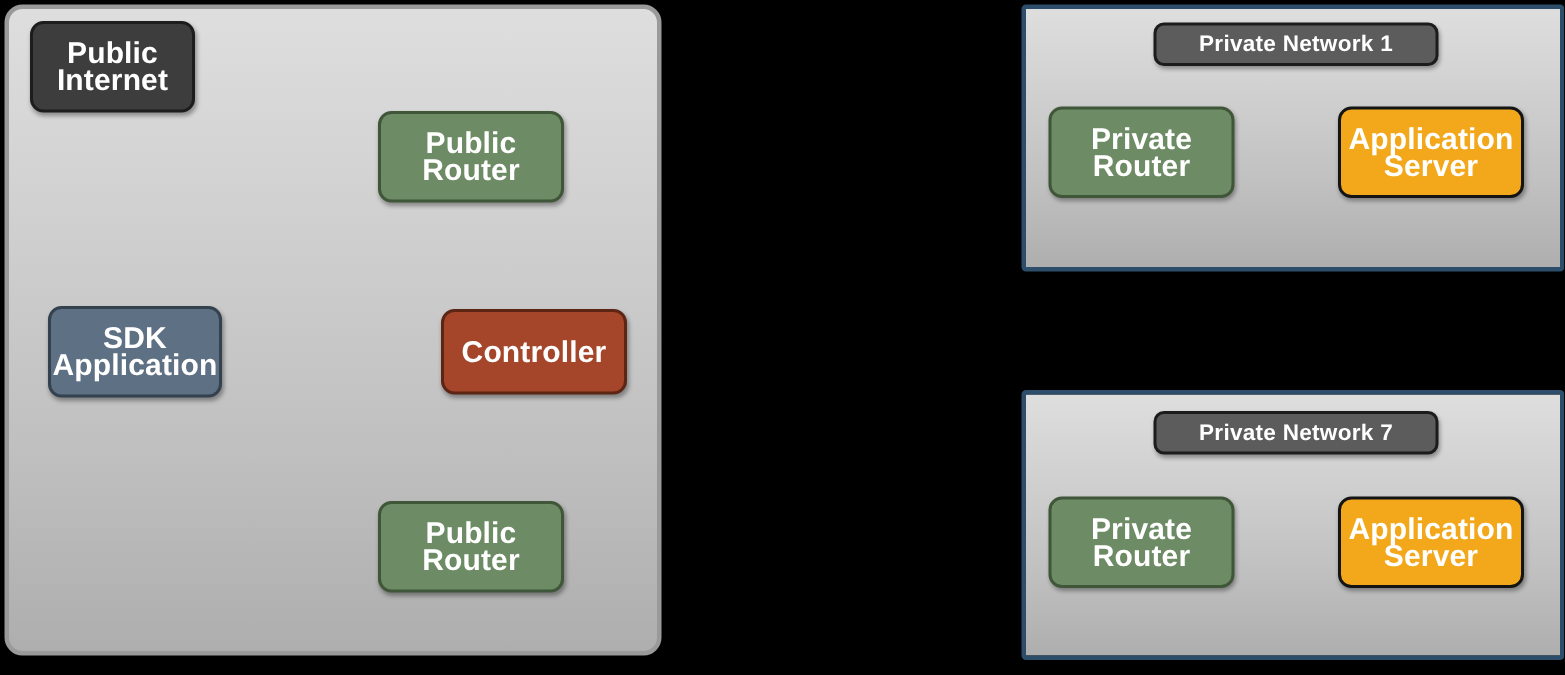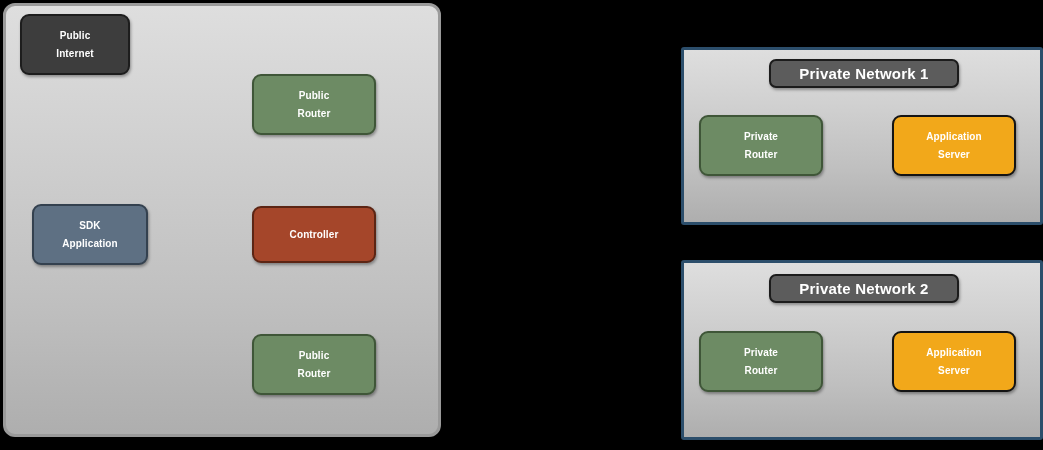--- a/index.html
+++ b/index.html
@@ -35,29 +35,29 @@
   .node {
     position: absolute;
     box-sizing: border-box;
     display: flex;
     align-items: center;
     justify-content: center;
     text-align: center;
     border-radius: 9px;
     color: #ffffff;
     font-weight: bold;
-    font-size: 10px;
+    font-size: 20px;
     line-height: 18px;
     letter-spacing: 0.1px;
     white-space: pre-line;
     box-shadow: 1px 2px 3px rgba(0,0,0,0.35);
   }
   .node-dark   { background: #3d3d3d; border: 2px solid #1d1d1d; }
   .node-green  { background: #6d8b64; border: 2px solid #3f5638; }
-  .node-rust   { background: #a5462a; border: 2px solid #5c2514; }
+  .node-rust   { background: #a5462a; border: 2px solid #5c2514; margin-left: 42px; }
   .node-slate  { background: #5e7083; border: 2px solid #34414f; }
   .node-amber  { background: #f2a81a; border: 2px solid #141414; }
 
   
   .net-badge {
     position: absolute;
     box-sizing: border-box;
     display: flex;
     align-items: center;
     justify-content: center;
@@ -86,34 +86,34 @@
 
     <div class="node node-slate" style="left:26px; top:198px; width:116px; height:61px;">SDK
 Application</div>
 
     <div class="node node-rust" style="left:246px; top:200px; width:124px; height:57px;">Controller</div>
 
     <div class="node node-green" style="left:246px; top:328px; width:124px; height:61px;">Public
 Router</div>
   </div>
 
-  <div class="panel panel-private" style="left:681px; top:3px; width:362px; height:178px;margin-top:44px;">
+  <div class="panel panel-private" style="left:681px; top:3px; width:362px; height:178px;">
 
     <div class="net-badge" style="left:85px; top:9px; width:190px; height:29px;">Private Network 1</div>
 
     <div class="node node-green" style="left:15px; top:65px; width:124px; height:61px;">Private
 Router</div>
 
     <div class="node node-amber" style="left:208px; top:65px; width:124px; height:61px;">Application
 Server</div>
   </div>
 
   <div class="panel panel-private" style="left:681px; top:260px; width:362px; height:180px;">
 
-    <div class="net-badge" style="left:85px; top:11px; width:190px; height:29px;">Private Network 2</div>
+    <div class="net-badge" style="left:85px; top:11px; width:190px; height:29px;">Private Network 7</div>
 
     <div class="node node-green" style="left:15px; top:68px; width:124px; height:61px;">Private
 Router</div>
 
     <div class="node node-amber" style="left:208px; top:68px; width:124px; height:61px;">Application
 Server</div>
   </div>
 
 </div>
 

